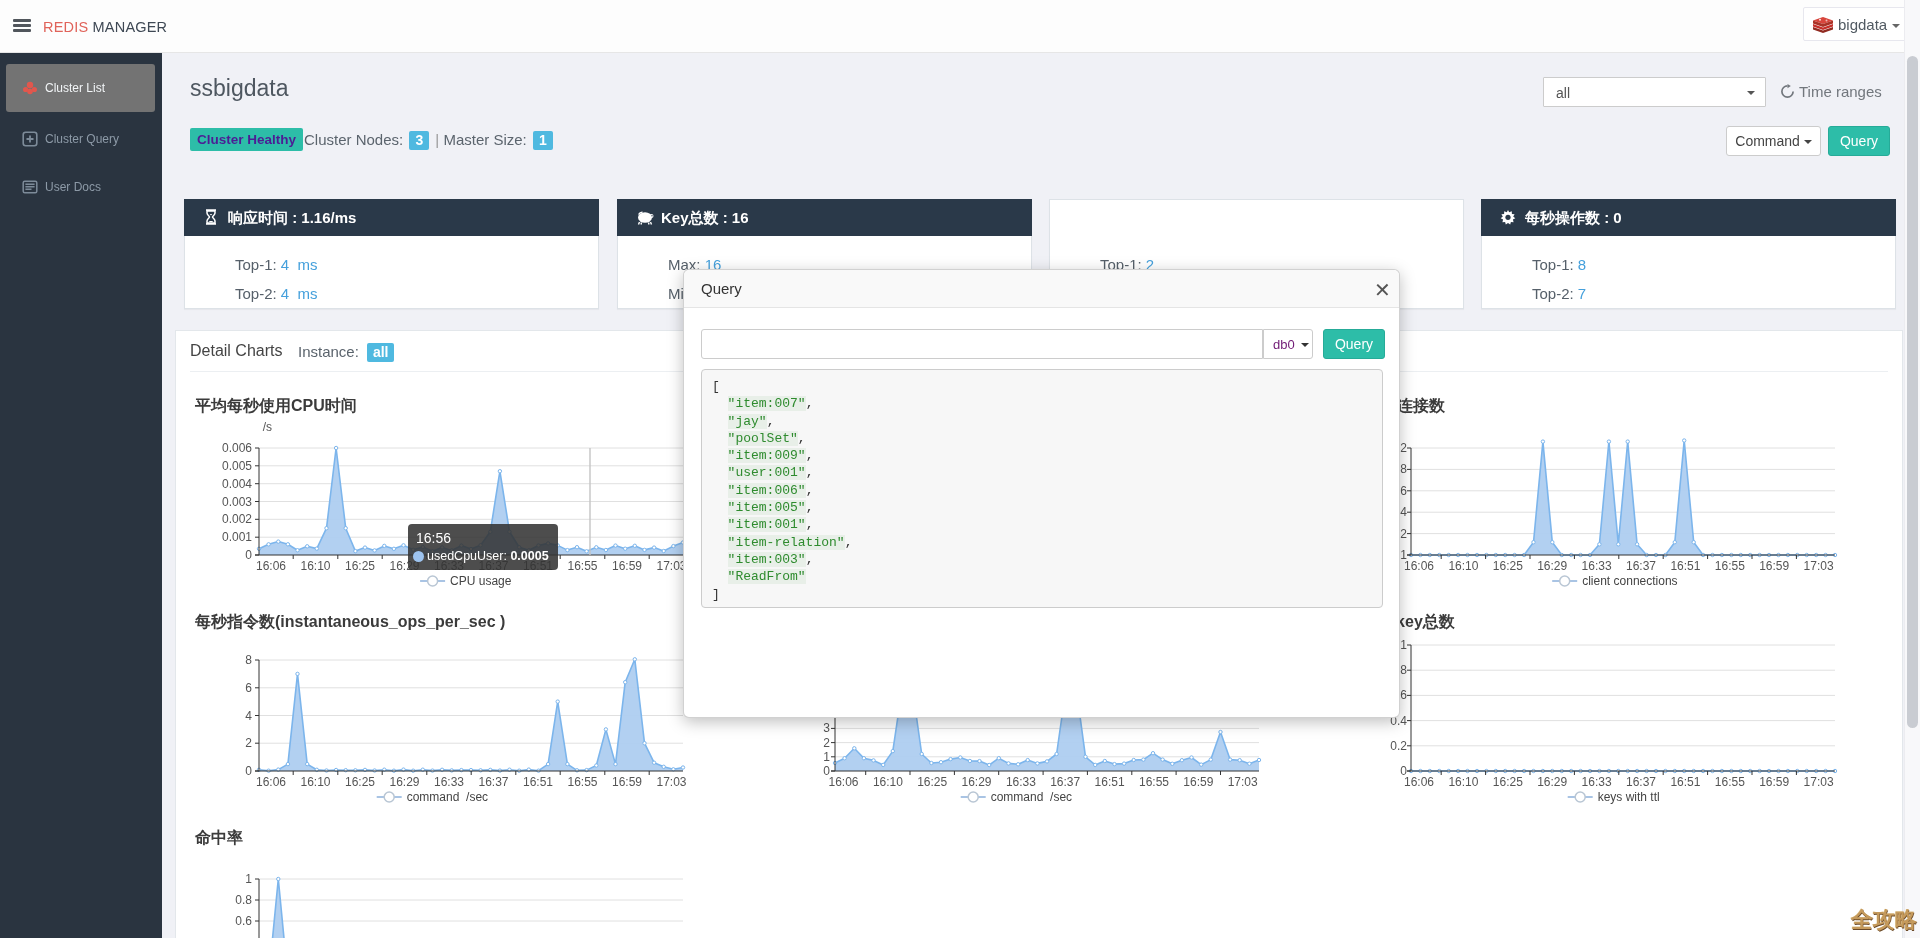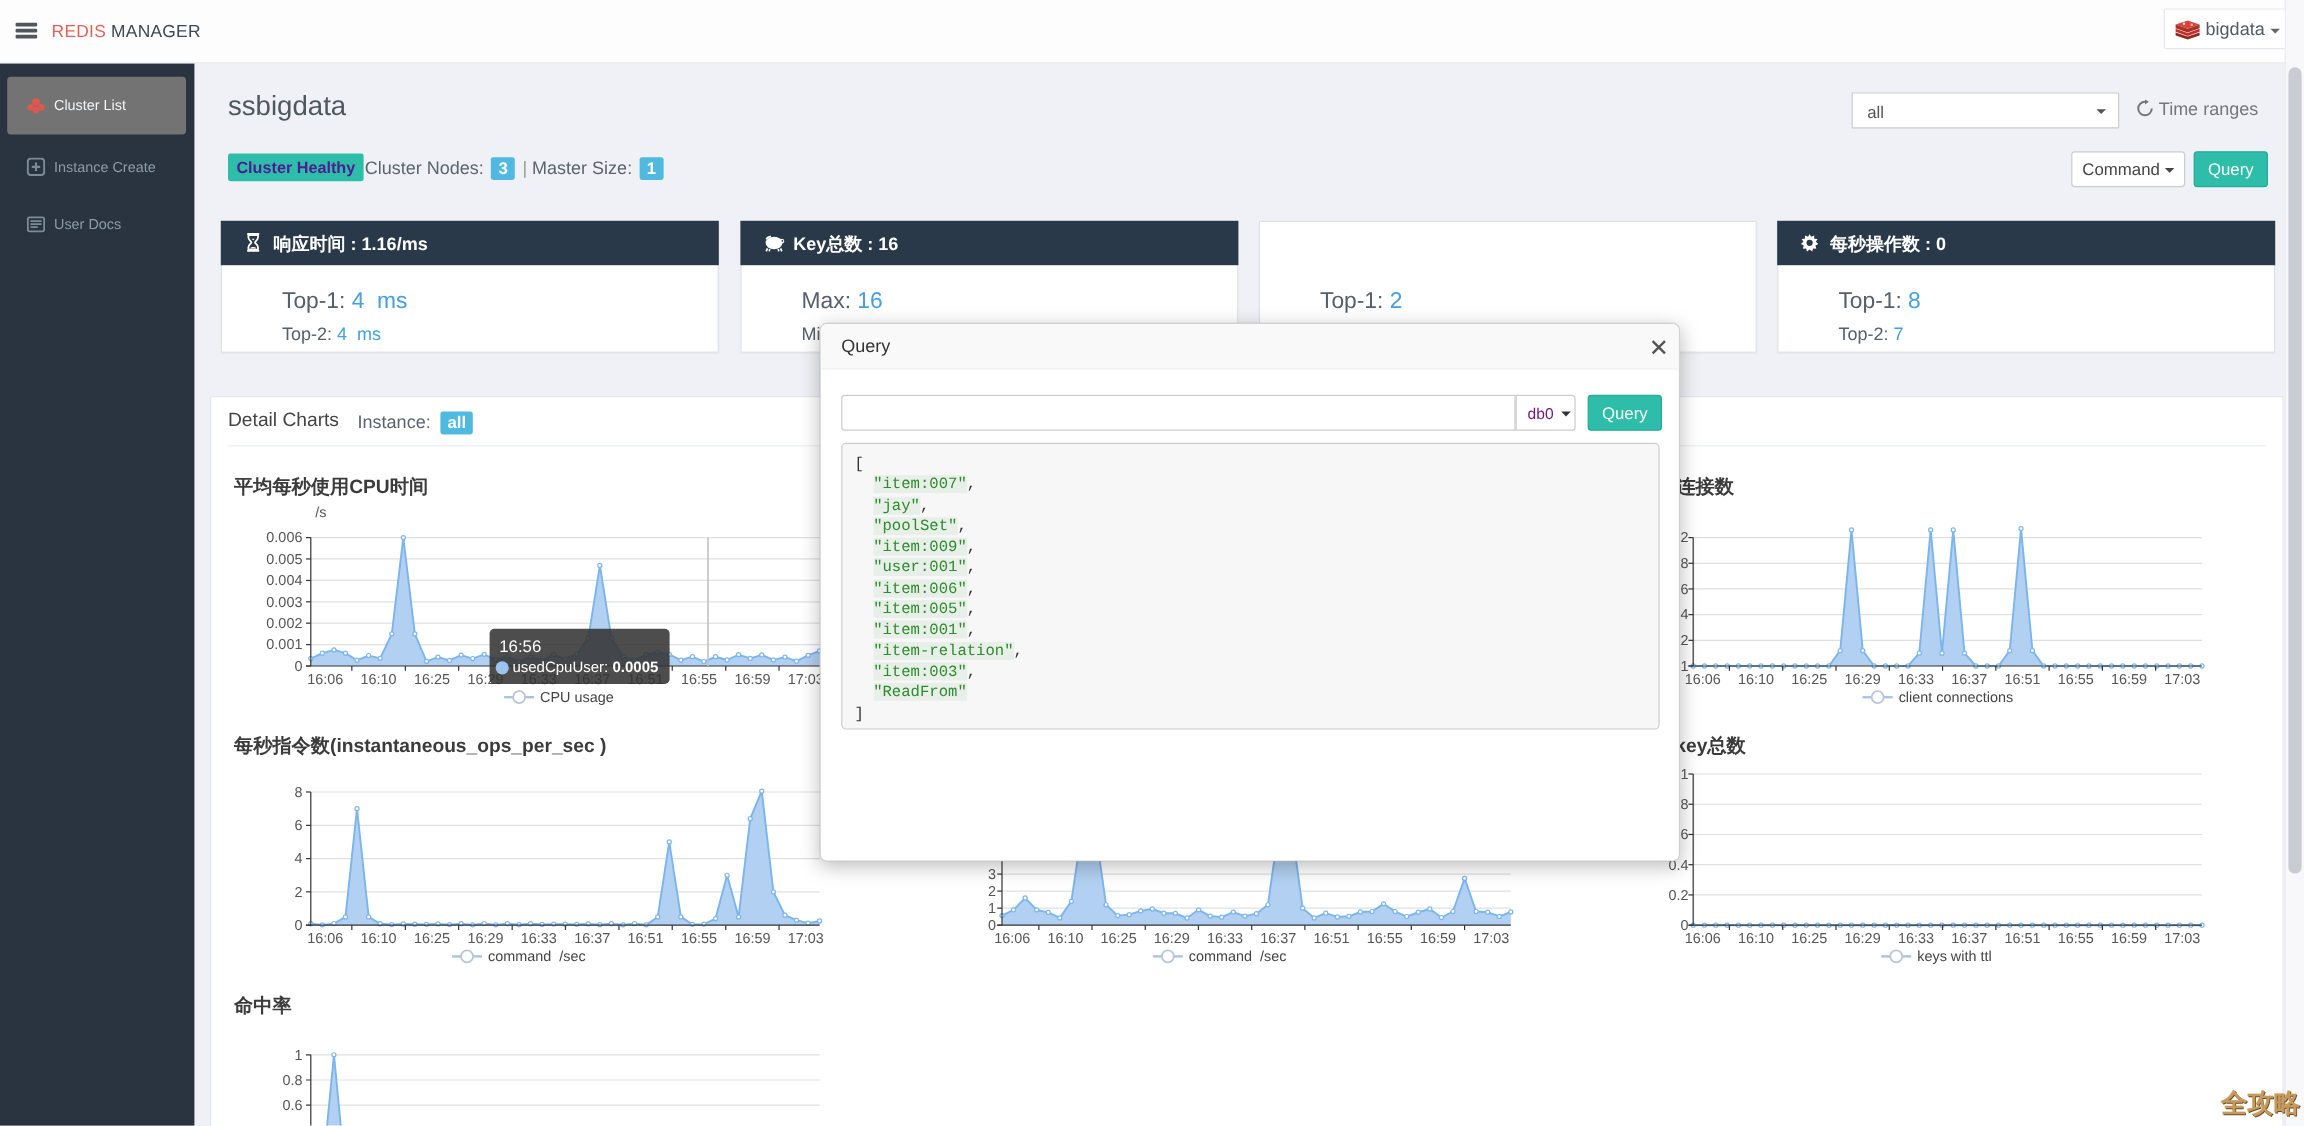--- a/index.html
+++ b/index.html
@@ -20,25 +20,25 @@
 #selbox { position:absolute; left:1543px; top:77px; width:223px; height:30px; background:#fff; border:1px solid #ccc; border-radius:1px; }
 #selbox .t { position:absolute; left:12px; top:7px; font-size:14px; color:#555; }
 #selbox .caret { position:absolute; left:203px; top:13px; width:0; height:0; border-left:4px solid transparent; border-right:4px solid transparent; border-top:4px solid #555; }
 #timeranges { position:absolute; left:1780px; top:83px; font-size:15px; color:#72777d;text-align:right; }
 #timeranges svg { vertical-align:-2px; margin-right:4px; }
 .badge-g { position:absolute; left:190px; top:128px; height:23px; background:#2dbda8; color:#4c1d95; font-size:13.5px; font-weight:bold; padding:4px 7px 0 7px; border-radius:2px; }
 #brow { position:absolute; left:304px; top:131px; font-size:15px; color:#5b646d; }
 .bblue { display:inline-block; background:#4fb9e0; color:#fff; font-size:14px; font-weight:bold; border-radius:2px; padding:1px 6px 2px 6px; margin:0 2px; }
 #cmdbtn { position:absolute; left:1726px; top:126px; width:95px; height:30px; background:#fff; border:1px solid #ccc; border-radius:3px; font-size:14px; color:#444; text-align:center; padding-top:6px; }
 #qbtn { position:absolute; left:1828px; top:126px; width:62px; height:30px; background:#2dbda8; border:1px solid #26ab98; border-radius:3px; font-size:14px; color:#fff; text-align:center; padding-top:6px; }
-.card { position:absolute; top:184px; width:415px; height:110px; background:#fff; border:1px solid #dde2e7; box-shadow:0 1px 1px rgba(0,0,0,0.04); }
+.card { position:absolute; top:199px; width:415px; height:110px; background:#fff; border:1px solid #dde2e7; box-shadow:0 1px 1px rgba(0,0,0,0.04); }
 .card .hd { position:absolute; left:-1px; top:-1px; width:415px; height:37px; background:#2a3949; color:#fff; font-size:15px; font-weight:bold; }
 .card .hd .ht { position:absolute; left:44px; top:10px; }
 .card .hd svg { position:absolute; left:19px; top:10px; }
-.card .r1 { position:absolute; left:50px; top:56px; font-size:19px; color:#56606a; }
+.card .r1 { position:absolute; left:50px; top:56px; font-size:15px; color:#56606a; }
 .card .r2 { position:absolute; left:50px; top:85px; font-size:15px; color:#56606a; }
 .card .v { color:#45a0dc; }
 #panel { position:absolute; left:175px; top:330px; width:1728px; height:700px; background:#fff; border:1px solid #e3e7eb; }
 #ptitle { position:absolute; left:190px; top:342px; font-size:16px; color:#444; }
 #pinst { position:absolute; left:298px; top:343px; font-size:15px; color:#5b646d; }
 #pinst .bblue { margin-left:8px; }
 #pline { position:absolute; left:190px; top:371px; width:1698px; height:1px; background:#eceff2; }
 .ctitle { position:absolute; font-size:16px; font-weight:bold; color:#3b3b3b; z-index:2; }
 #chartlayer { position:absolute; left:0; top:0; z-index:2; }
 #tooltip { position:absolute; left:408px; top:524px; width:150px; height:46px; background:rgba(50,50,50,0.87); border-radius:4px; z-index:3; color:#fff; }
@@ -92,21 +92,21 @@
           <circle cx="8" cy="11.5" r="2.8"></circle>
         </g>
       </svg>
     <div class="txt" style="color:#f2f5f7;">Cluster List</div>
   </div>
   <div class="sitem" style="top:62px;">
     <svg class="ico" viewBox="0 0 16 16">
         <rect x="1.2" y="1.2" width="13.6" height="13.6" rx="2.5" fill="none" stroke="#7d8b99" stroke-width="1.6"></rect>
         <path d="M8 4.5 V11.5 M4.5 8 H11.5" stroke="#7d8b99" stroke-width="1.8"></path>
       </svg>
-    <div class="txt" style="color:#8d9aa7;">Instance Create</div>
+    <div class="txt" style="color:#8d9aa7;">Cluster Query</div>
   </div>
   <div class="sitem" style="top:110px;">
     <svg class="ico" viewBox="0 0 16 16">
         <rect x="1.2" y="2.2" width="13.6" height="11.6" rx="1.5" fill="none" stroke="#7d8b99" stroke-width="1.5"></rect>
         <path d="M3.4 5.2 H12.6 M3.4 7.7 H12.6 M3.4 10.2 H9.5" stroke="#7d8b99" stroke-width="1.4"></path>
       </svg>
     <div class="txt" style="color:#8d9aa7;">User Docs</div>
   </div>
 </div>
 <div id="heading">ssbigdata</div>

